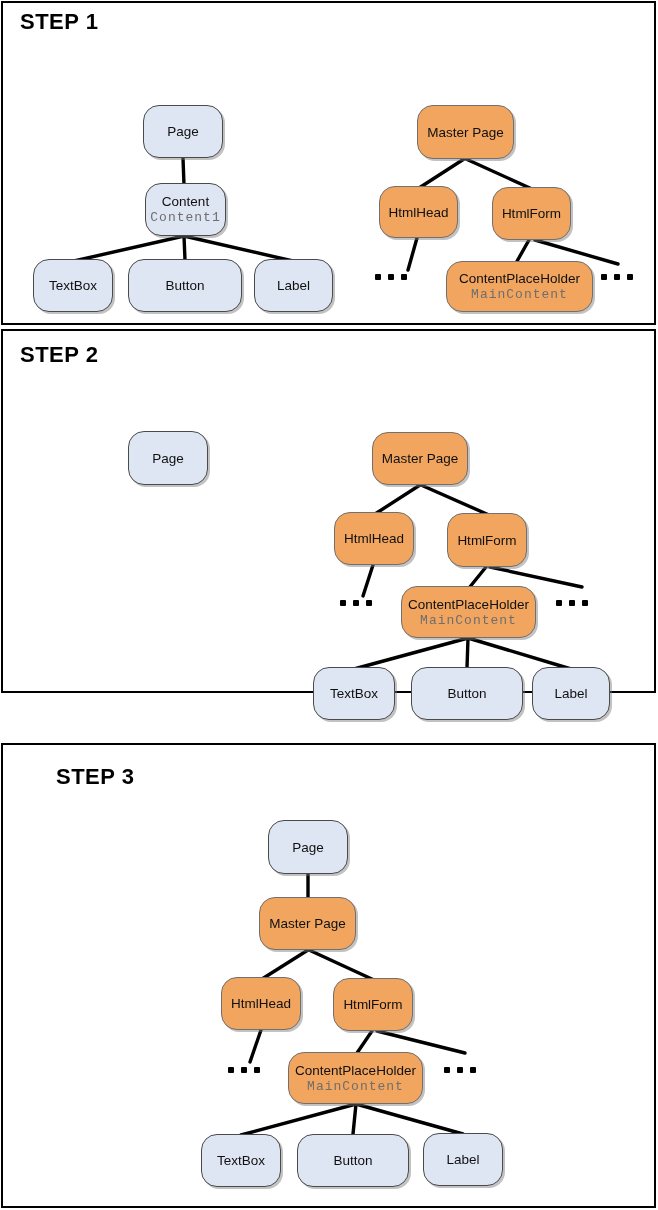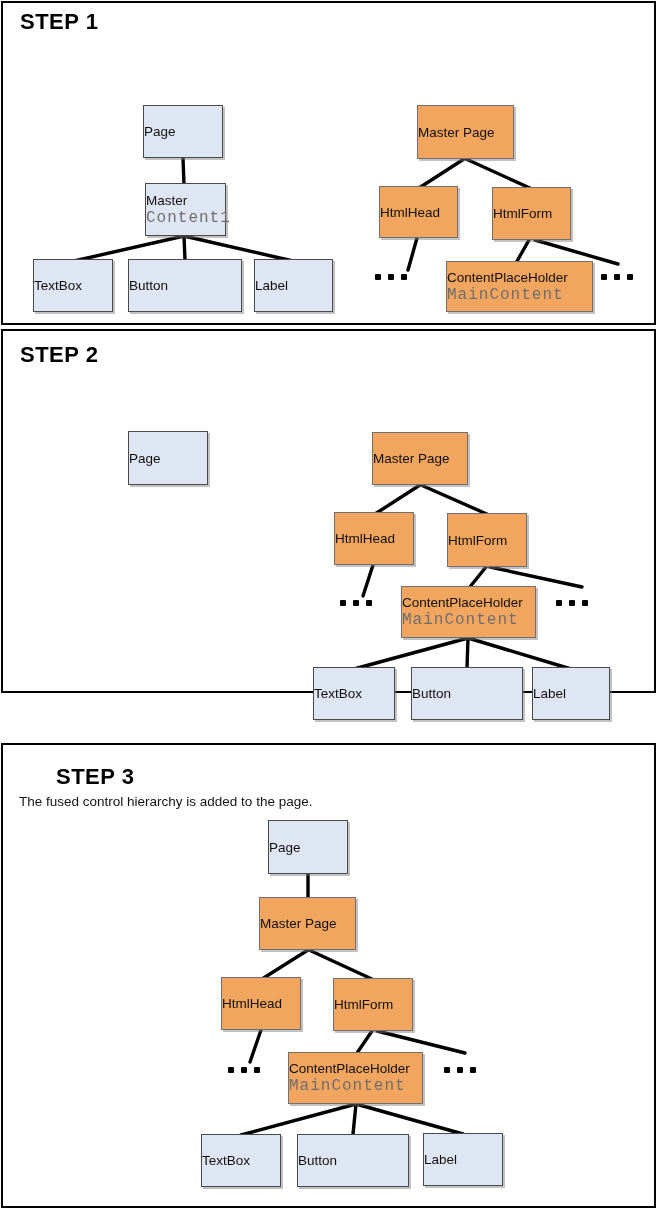--- a/index.html
+++ b/index.html
@@ -33,35 +33,36 @@
   #panel-0 .step-description{top:35px;}
   #panel-1 .step-heading{top:11px;}
   #panel-1 .step-description{top:40px;}
   #panel-2 .step-heading{top:19px;margin-left:36px;}
   #panel-2 .step-description{top:48px;}
   svg.lines{position:absolute;left:0;top:0;}
   .node{
     position:absolute;
     box-sizing:border-box;
     display:flex;flex-direction:column;
-    align-items:flex-start;justify-content:center;
+    align-items:center;justify-content:center;
     font-size:13.5px;color:#101010;
     box-shadow:2px 2px 0 rgba(120,120,120,0.45);
+    border-radius:16px;
   }
   .node.content{
     background:var(--content-fill,#dfe6f3);
     border:1.6px solid var(--content-border,#4a4a4a);
   }
   .node.master{
     background:var(--master-fill,#f2a55f);
     border:1.6px solid var(--master-border,#707070);
   }
   .node .sub{
     font-family:"Liberation Mono", monospace;
-    font-size:16px;letter-spacing:1px;
+    font-size:13px;letter-spacing:1px;
     color:var(--code-text,#6e6e6e);
     margin-top:1px;
   }
   .ellipsis{
     position:absolute;display:flex;gap:7px;
     transform:translate(-50%,-50%);
   }
   .ellipsis .dot{
     width:6px;height:6px;background:#000;border-radius:1px;
   }
@@ -82,21 +83,21 @@
           <line x1="461" y1="156" x2="416" y2="185" stroke="#000000" stroke-width="3.4" stroke-linecap="round"></line>
           <line x1="463" y1="156" x2="529" y2="186" stroke="#000000" stroke-width="3.4" stroke-linecap="round"></line>
           <line x1="414" y1="235" x2="405" y2="267" stroke="#000000" stroke-width="3.4" stroke-linecap="round"></line>
           <line x1="526" y1="237" x2="513" y2="260" stroke="#000000" stroke-width="3.4" stroke-linecap="round"></line>
           <line x1="532" y1="237" x2="615" y2="261" stroke="#000000" stroke-width="3.4" stroke-linecap="round"></line>
         </svg>
         <div class="node content" style="left: 140px; top: 102px; width: 80px; height: 53px;">
           <span>Page</span>
         </div>
         <div class="node content" style="left: 142px; top: 180px; width: 81px; height: 53px;">
-          <span>Master</span>
+          <span>Content</span>
           <span class="sub">Content1</span>
         </div>
         <div class="node content" style="left: 30px; top: 256px; width: 80px; height: 53px;">
           <span>TextBox</span>
         </div>
         <div class="node content" style="left: 125px; top: 256px; width: 114px; height: 53px;">
           <span>Button</span>
         </div>
         <div class="node content" style="left: 251px; top: 256px; width: 79px; height: 53px;">
           <span>Label</span>
@@ -173,21 +174,20 @@
         <div class="ellipsis" style="left: 569px; top: 272px;">
           <span class="dot"></span>
           <span class="dot"></span>
           <span class="dot"></span>
         </div>
       </div>
   </section>
 
   <section class="panel" id="panel-2" style="top: 743px; height: 465px;">
     <h1 class="step-heading">STEP 3</h1>
-    <p class="step-description">The fused control hierarchy is added to the page.</p>
     <div class="canvas">
         <svg class="lines" width="651" height="461" viewBox="0 0 651 461">
           <line x1="305" y1="129" x2="305" y2="153" stroke="#000000" stroke-width="3.4" stroke-linecap="round"></line>
           <line x1="305" y1="205" x2="259" y2="234" stroke="#000000" stroke-width="3.4" stroke-linecap="round"></line>
           <line x1="306" y1="205" x2="371" y2="235" stroke="#000000" stroke-width="3.4" stroke-linecap="round"></line>
           <line x1="258" y1="285" x2="247" y2="317" stroke="#000000" stroke-width="3.4" stroke-linecap="round"></line>
           <line x1="369" y1="286" x2="354" y2="308" stroke="#000000" stroke-width="3.4" stroke-linecap="round"></line>
           <line x1="374" y1="286" x2="462" y2="308" stroke="#000000" stroke-width="3.4" stroke-linecap="round"></line>
           <line x1="353" y1="359" x2="238" y2="390" stroke="#000000" stroke-width="3.4" stroke-linecap="round"></line>
           <line x1="353" y1="359" x2="350" y2="389" stroke="#000000" stroke-width="3.4" stroke-linecap="round"></line>

